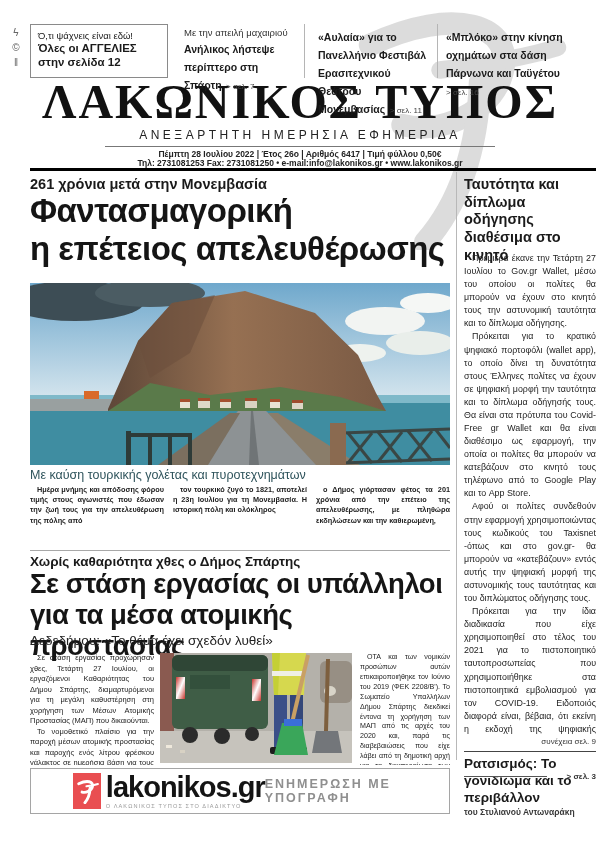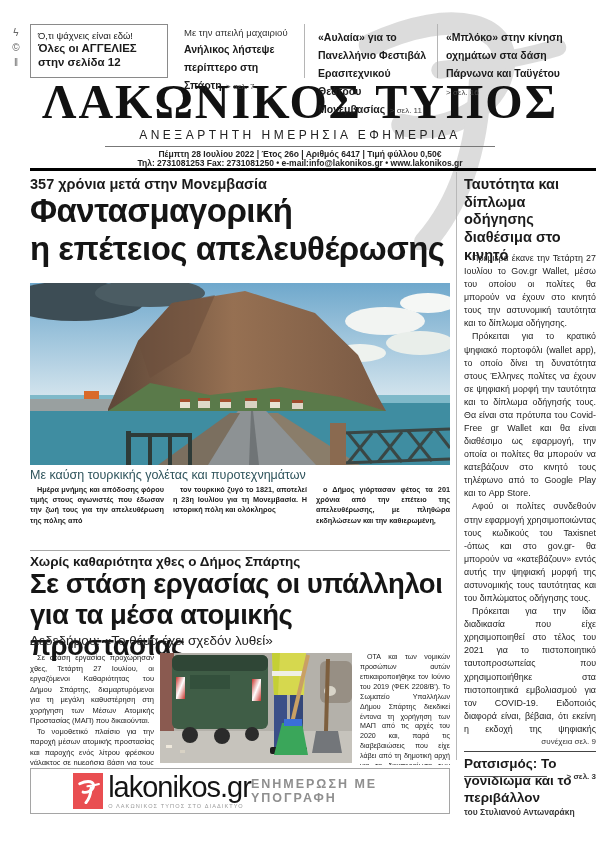--- a/index.html
+++ b/index.html
@@ -66,21 +66,21 @@
   .photo2 { width:192px; height:110px; margin:0 8px 0 6px; }
   .row2 .col-right { flex:1; font-size:7.1px; line-height:1.4; text-align:justify; overflow:hidden; }
   .row2 .col-right p { text-indent:7px; }
 
   
   .banner { left:30px; top:768px; width:420px; height:46px; border:1px solid #a5a5a5;
     display:flex; align-items:center; background:#fff; z-index:1; }
   .logo-square { width:36px; height:36px; background:var(--brand-red,#e94e51); margin-left:42px;
     display:flex; align-items:center; justify-content:center; }
   .wordmark-wrap { margin-left:5px; }
-  .wordmark { font-size:29px; font-weight:normal; letter-spacing:-1px; color:#141414; line-height:1; }
+  .wordmark { font-size:29px; font-weight:bold; letter-spacing:-1px; color:#141414; line-height:1; }
   .tagline { font-size:5.6px; color:#9a9a9a; letter-spacing:1.1px; margin-top:1px; }
   .slogan { margin-left:auto; margin-right:16px; font-size:12.5px; color:#8f8f8f;
     letter-spacing:2px; font-weight:bold; }
 
   
   .v-divider { left:456px; top:172px; width:1px; height:588px; background:#b8b8b8; z-index:1; }
   .sb-title { left:464px; top:176px; width:132px; font-size:14.5px; line-height:1.22;
     font-weight:bold; z-index:1; }
   .sb-body { left:464px; top:252px; width:132px; height:484px; overflow:hidden;
     font-size:8.9px; line-height:1.47; text-align:justify; color:#222; z-index:1; }
@@ -134,21 +134,21 @@
     </div>
   </div>
 
   <div class="abs masthead-title">ΛΑΚΩΝΙΚΟΣ ΤΥΠΟΣ</div>
   <div class="abs masthead-sub">ΑΝΕΞΑΡΤΗΤΗ ΗΜΕΡΗΣΙΑ ΕΦΗΜΕΡΙΔΑ</div>
   <div class="abs rule-thin"></div>
   <div class="abs date-line">Πέμπτη 28 Ιουλίου 2022 | Έτος 26ο | Αριθμός 6417 | Τιμή φύλλου 0,50€</div>
   <div class="abs contact-line">Τηλ: 2731081253 Fax: 2731081250 • e-mail:info@lakonikos.gr • www.lakonikos.gr</div>
   <div class="abs rule-thick"></div>
 
-  <div class="abs kicker1">357 χρόνια μετά στην Μονεμβασία</div>
+  <div class="abs kicker1">261 χρόνια μετά στην Μονεμβασία</div>
   <div class="abs headline1">
     <div>Φαντασμαγορική</div>
     <div>η επέτειος απελευθέρωσης</div>
   </div>
 
   <div class="abs photo1">
     <svg width="420" height="182" viewBox="0 0 420 182">
       <defs>
         <linearGradient id="sky" x1="0" y1="0" x2="0" y2="1">
           <stop offset="0" stop-color="#6fa8cc"></stop>

